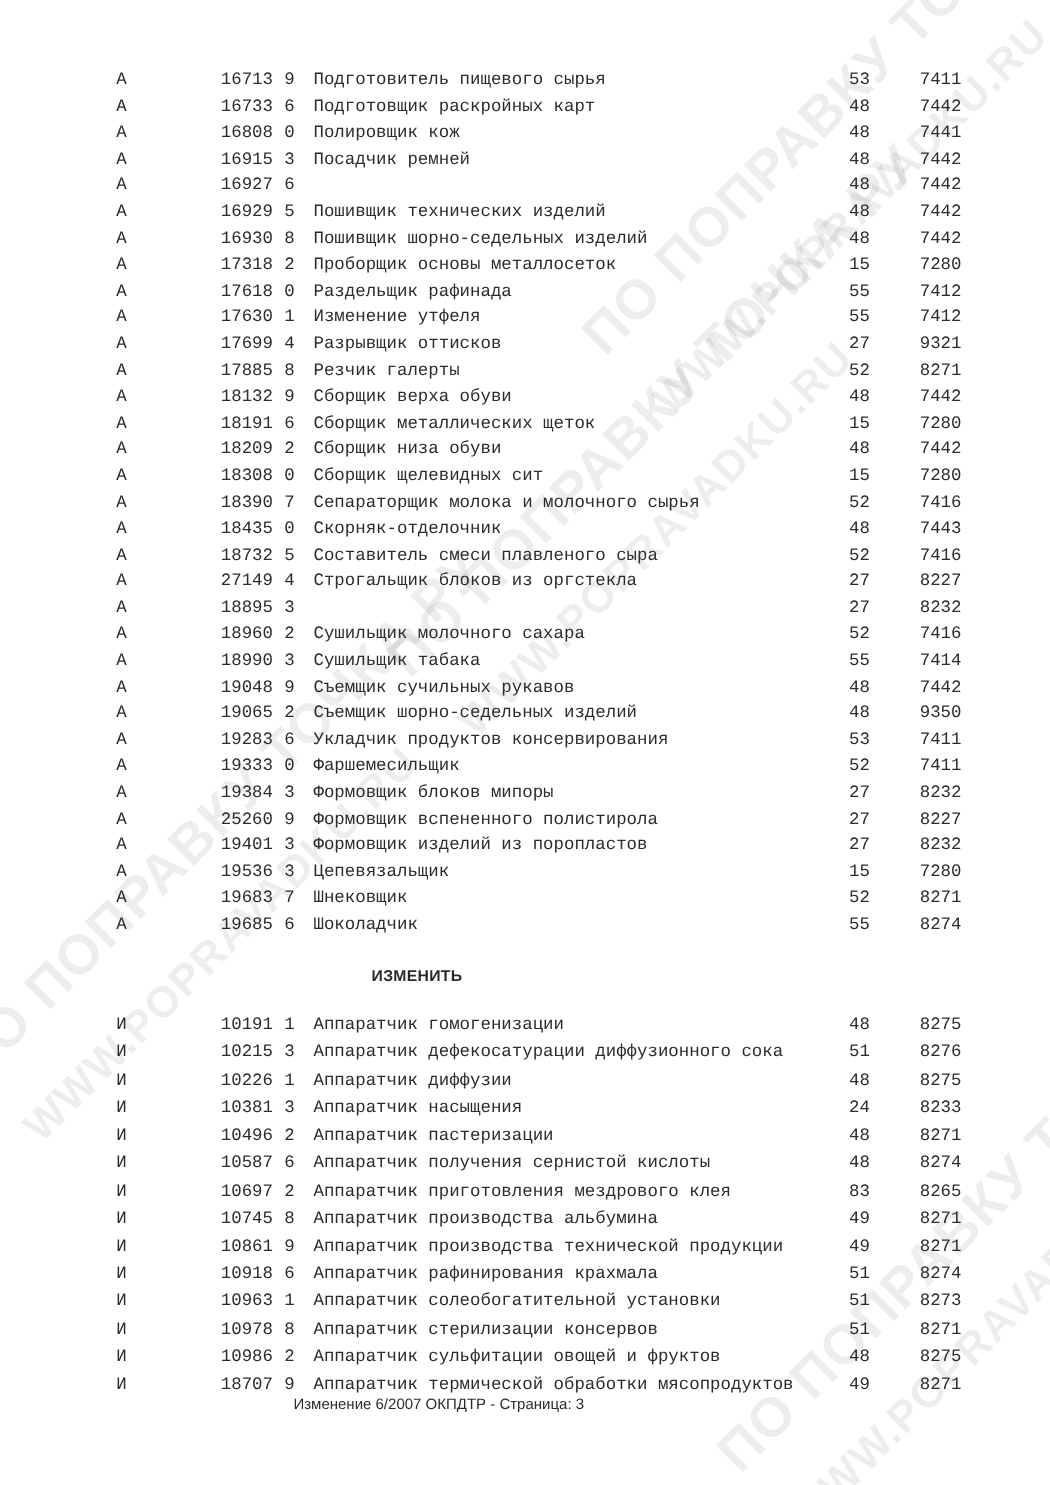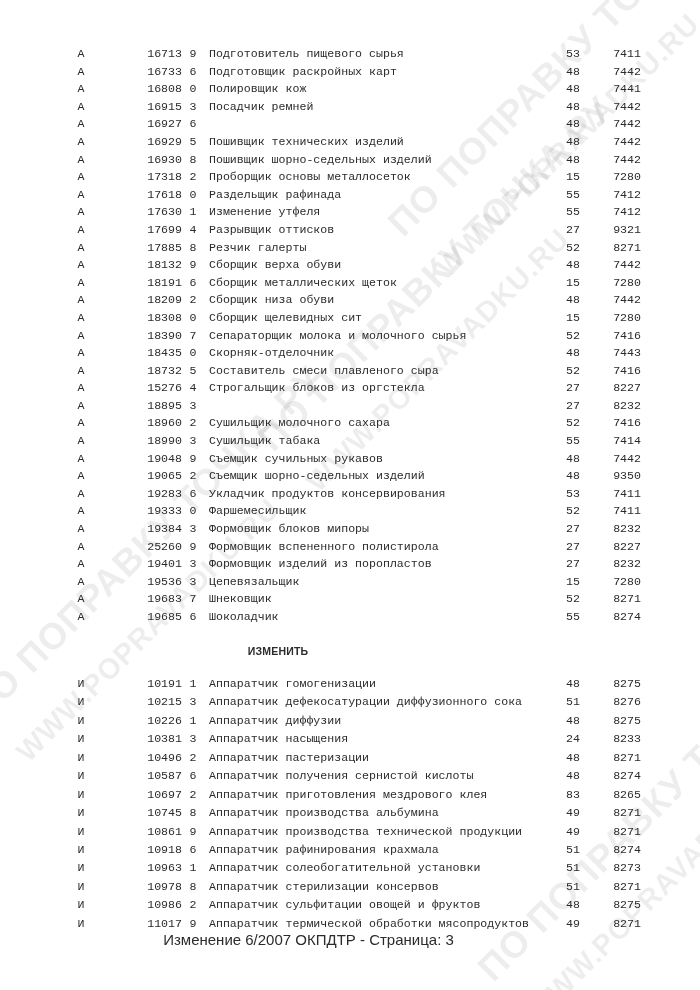--- a/index.html
+++ b/index.html
@@ -102,25 +102,25 @@
     text-align: center;
     font-family: "Liberation Sans", sans-serif;
     font-weight: 700;
     font-size: 10.5px;
     letter-spacing: 0.2px;
     color: #2b2b2b;
   }
 
   .footer {
     position: absolute;
-    left: 16px;
+    left: 0;
     width: 585px;
     text-align: center;
     font-family: "Liberation Sans", sans-serif;
-    font-size: 15px;
+    font-size: 10px;
     color: #2b2b2b;
   }
 </style>
 </head>
 <body>
 
 <div id="watermark-layer">
     <div class="wm-line wm-a" style="left: -40px; top: 700px; transform: rotate(-45deg);">ПО ПОПРАВКУ ТОЧКА РУ</div>
     <div class="wm-line wm-b" style="left: 10px; top: 745px; transform: rotate(-45deg);">WWW.POPRAVADKU.RU</div>
     <div class="wm-line wm-a" style="left: 250px; top: 430px; transform: rotate(-45deg);">ПО ПОПРАВКУ ТОЧКА РУ</div>
@@ -280,21 +280,21 @@
       <div class="row">
         <span class="c-letter">А</span>
         <span class="c-code">18732</span>
         <span class="c-check">5</span>
         <span class="c-name">Составитель смеси плавленого сыра</span>
         <span class="c-num1">52</span>
         <span class="c-num2">7416</span>
       </div>
       <div class="row">
         <span class="c-letter">А</span>
-        <span class="c-code">15276</span>
+        <span class="c-code">27149</span>
         <span class="c-check">4</span>
         <span class="c-name">Строгальщик блоков из оргстекла</span>
         <span class="c-num1">27</span>
         <span class="c-num2">8227</span>
       </div>
       <div class="row">
         <span class="c-letter">А</span>
         <span class="c-code">18895</span>
         <span class="c-check">3</span>
         <span class="c-num1">27</span>
@@ -500,21 +500,21 @@
       <div class="row">
         <span class="c-letter">И</span>
         <span class="c-code">10986</span>
         <span class="c-check">2</span>
         <span class="c-name">Аппаратчик сульфитации овощей и фруктов</span>
         <span class="c-num1">48</span>
         <span class="c-num2">8275</span>
       </div>
       <div class="row">
         <span class="c-letter">И</span>
-        <span class="c-code">11017</span>
+        <span class="c-code">18707</span>
         <span class="c-check">9</span>
         <span class="c-name">Аппаратчик термической обработки мясопродуктов</span>
         <span class="c-num1">49</span>
         <span class="c-num2">8271</span>
       </div>
     </div>
 
   <div class="footer" id="page-footer" style="top:931px;">Изменение 6/2007 ОКПДТР - Страница: 3</div>
 
 </div>

